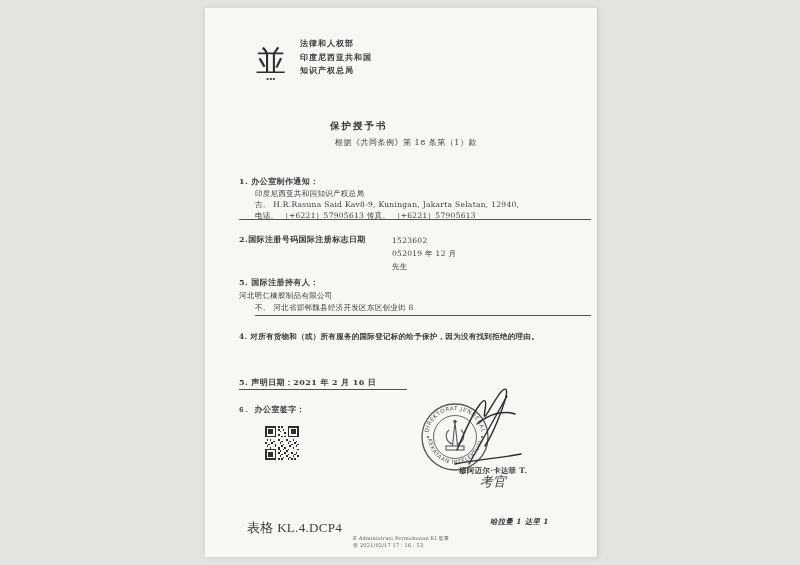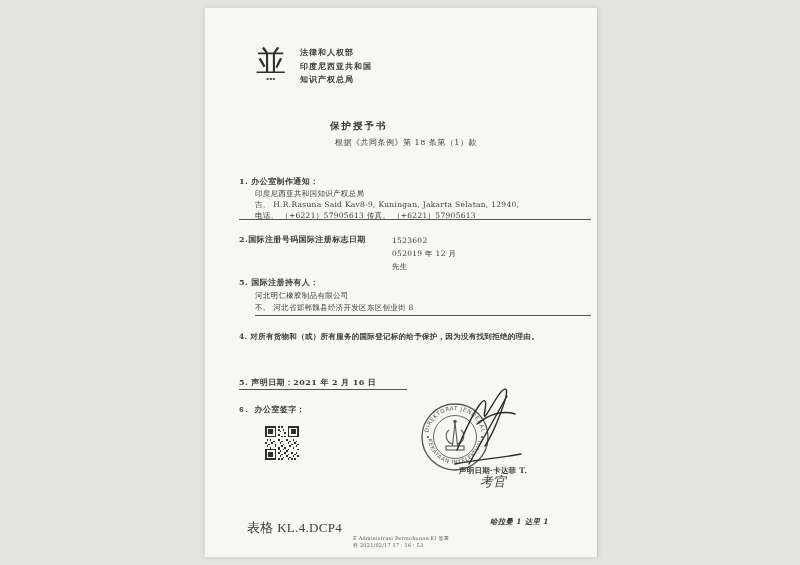--- a/index.html
+++ b/index.html
@@ -34,21 +34,21 @@
 </head>
 <body>
 
 <div class="stage">
   <div class="paper">
 
     <div class="abs" style="left:42px;top:38px;width:48px;text-align:center;">
       <div class="logo-glyph">並</div>
       <div class="logo-cap">▪▪▪</div>
     </div>
-    <div class="abs ministry" style="left:95px;top:38px;">
+    <div class="abs ministry" style="left:95px;top:29px;">
       <div>法律和人权部</div>
       <div>印度尼西亚共和国</div>
       <div>知识产权总局</div>
     </div>
 
     <div class="abs title" style="left:125px;top:112px;">保护授予书</div>
     <div class="abs notice" style="left:16px;top:128px;width:370px;">
       <div>根据《共同条例》第 18 条第（1）款</div>
     </div>
 
@@ -59,21 +59,21 @@
     <div class="abs rule" style="left:34px;top:211px;width:352px;"></div>
 
     <div class="abs t8 b" style="left:34px;top:226px;">2.国际注册号码国际注册标志日期</div>
     <div class="abs vals" style="left:187px;top:226px;">
       <div>1523602</div>
       <div>052019 年 12 月</div>
       <div>先生</div>
     </div>
 
     <div class="abs t8 b" style="left:34px;top:269px;">5.  国际注册持有人：</div>
-    <div class="abs t75" style="left:50px;top:283px;">河北明仁橡胶制品有限公司</div>
+    <div class="abs t75" style="left:34px;top:283px;">河北明仁橡胶制品有限公司</div>
     <div class="abs t75" style="left:50px;top:295px;">不。  河北省邯郸魏县经济开发区东区创业街 8</div>
     <div class="abs rule" style="left:50px;top:307px;width:336px;"></div>
 
     <div class="abs t75 b" style="left:34px;top:324px;width:345px;">4.  对所有货物和（或）所有服务的国际登记标的给予保护，因为没有找到拒绝的理由。</div>
 
     <div class="abs t8 b" style="left:34px;top:369px;">5.  声明日期：2021 年 2 月 16 日</div>
     <div class="abs rule" style="left:34px;top:381px;width:168px;"></div>
 
     <div class="abs t8 b" style="left:34px;top:396px;font-family:Liberation Mono, monospace;">6.  办公室签字：</div>
 
@@ -132,21 +132,21 @@
         <g stroke="#2b2b2b" stroke-width="1.4" fill="none" stroke-linecap="round">
           <path d="M 14,66 C 32,22 46,4 42,26 C 38,46 52,12 60,6 C 66,2 64,12 58,28 C 52,44 46,56 42,62"></path>
           <path d="M 34,40 C 46,30 60,26 72,30"></path>
           <path d="M 64,12 L 26,80"></path>
           <path d="M 12,80 C 36,75 58,74 78,70"></path>
         </g>
       </svg>
     </div>
 
     <div class="abs" style="left:236px;top:458px;width:104px;text-align:center;">
-      <div class="t75 b">声明日期·卡达菲 T.</div>
+      <div class="t75 b">穆阿迈尔·卡达菲 T.</div>
       <div class="t7 it">考官</div>
     </div>
 
     <div class="abs t7" style="left:42px;top:515px;">表格 KL.4.DCP4</div>
     <div class="abs t75 b it" style="left:285px;top:509px;">哈拉曼 1 达里 1</div>
     <div class="abs tiny" style="left:148px;top:527px;">
       <div>E Administrasi Permohonan KI 签署</div>
       <div>在 2021/02/17 17：16：53</div>
     </div>
 

